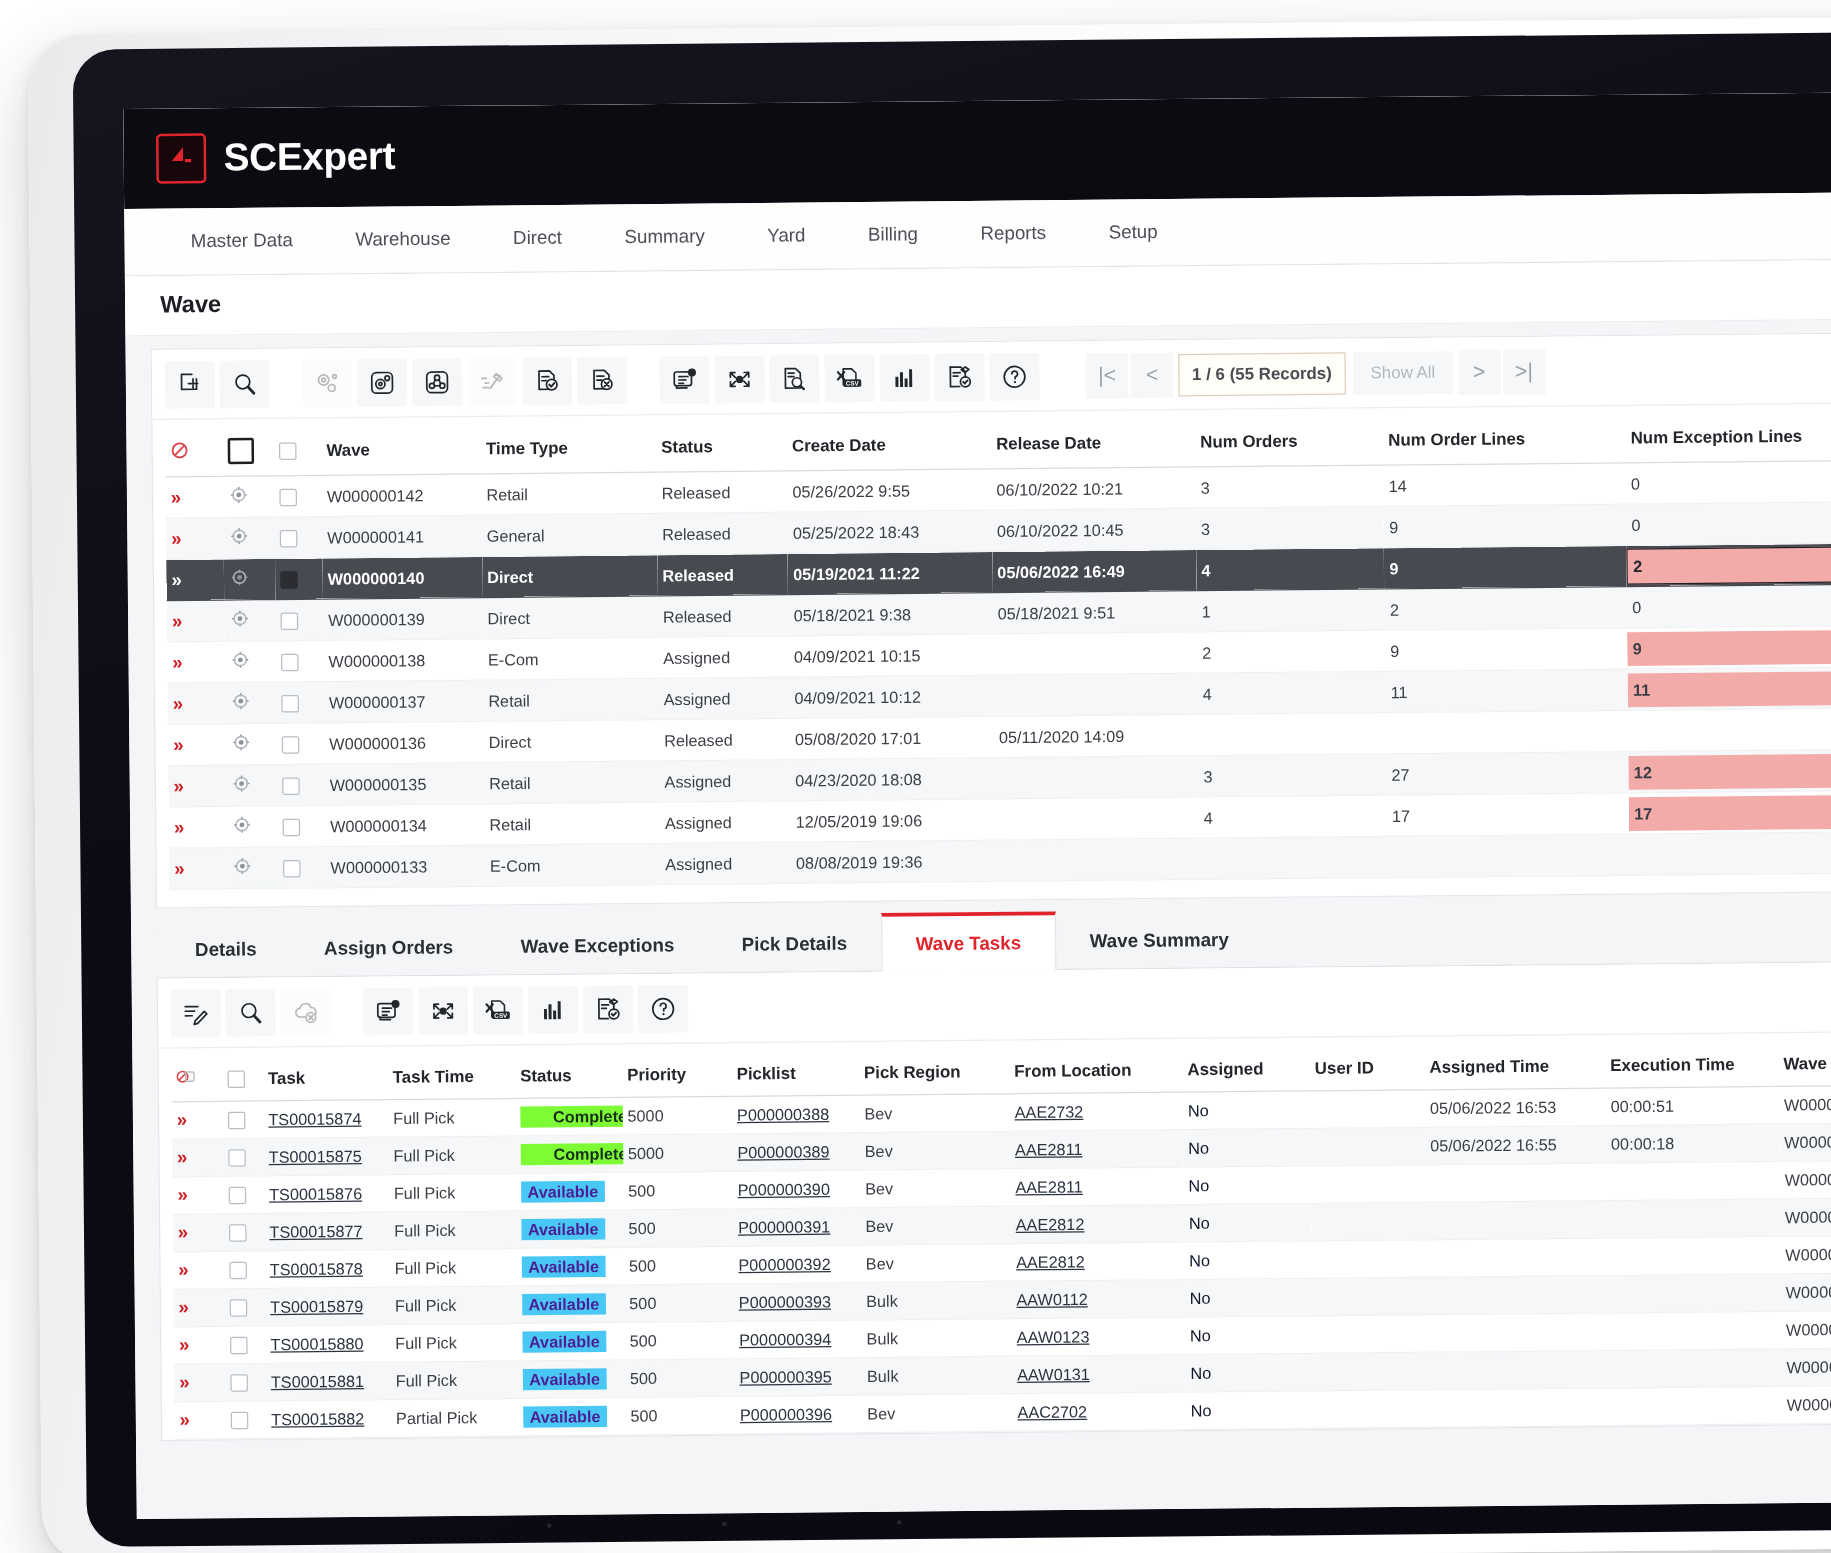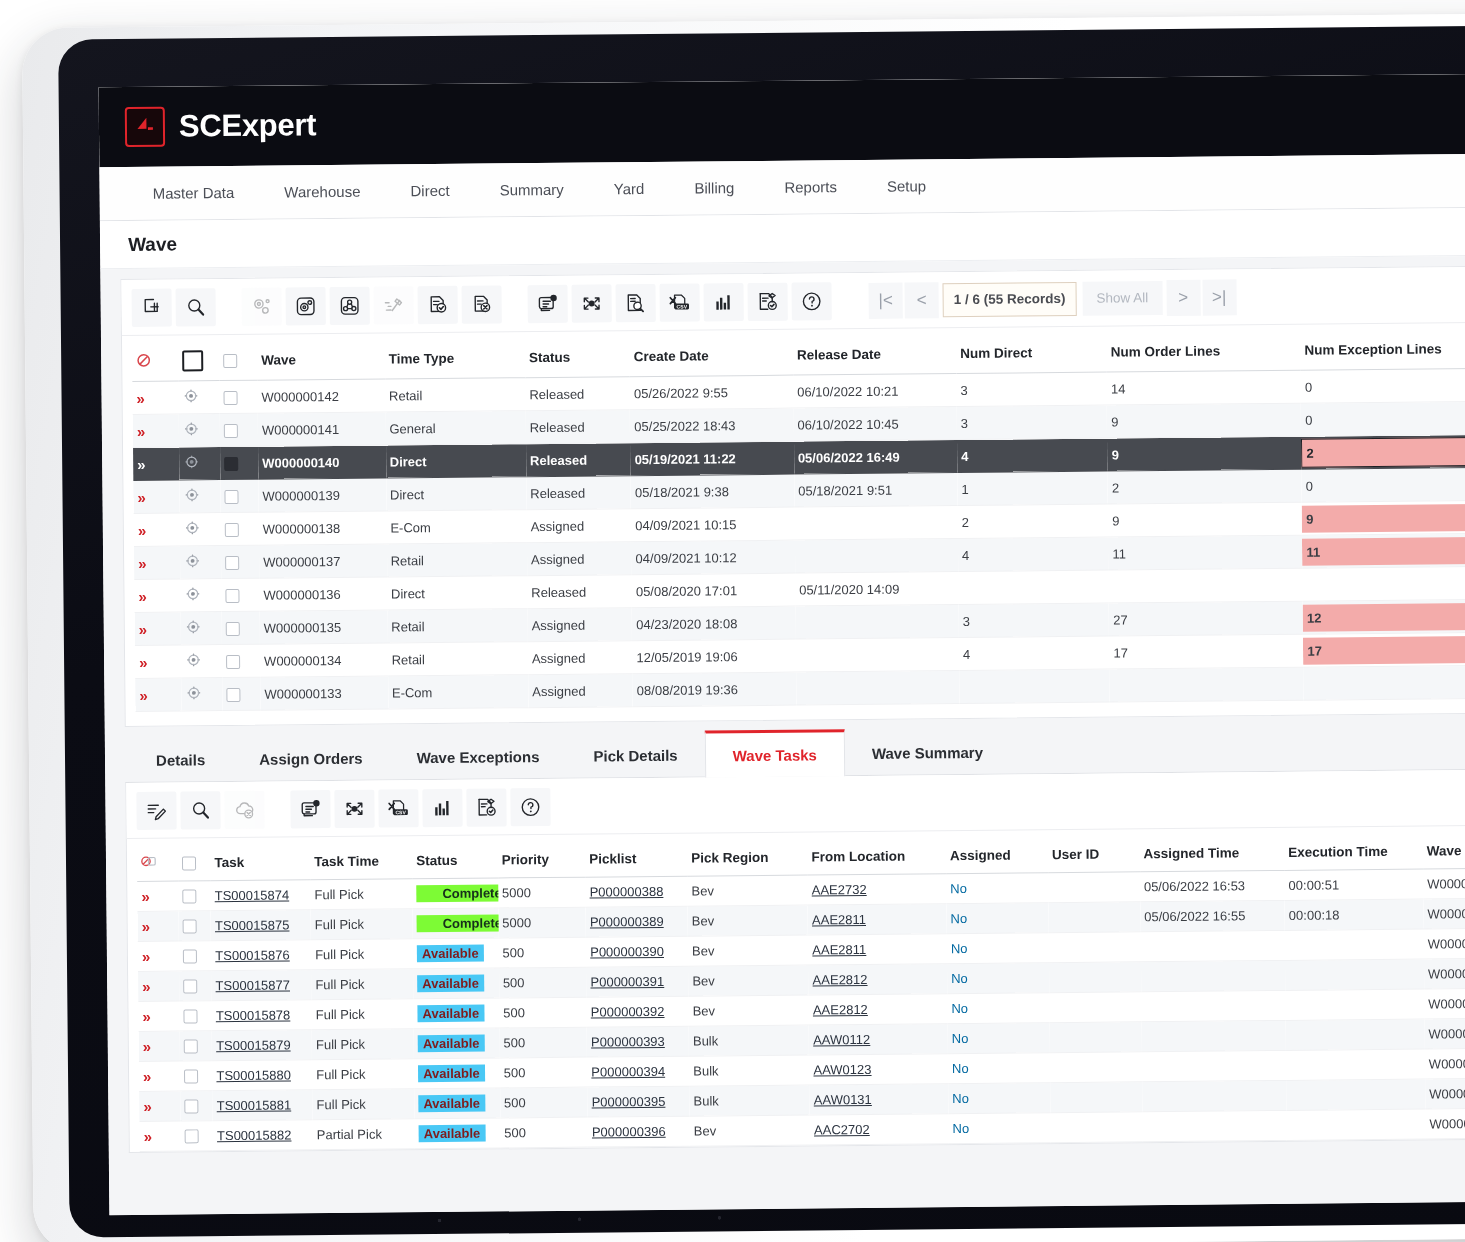--- a/index.html
+++ b/index.html
@@ -203,23 +203,23 @@
   .tab.active {
     background:#fff; color:#e0242b;
     border-top: 3px solid #e0242b;
     border-left: 1px solid #e3e5e9;
     border-right: 1px solid #e3e5e9;
     margin-bottom:-1px; height:47px;
   }
 
   .pill { display:inline-block; padding: 1px 5px; font-weight:bold; }
   .pill-complete { background:#7dfb35; color:#17301c;padding-left:26px; }
-  .pill-available { background:#49c8f5; color:#7f1d1d; }
+  .pill-available { background:#49c8f5; color:#4c1d95; }
   .lnk { color:#2c3440; text-decoration: underline; cursor:pointer; }
-  .no-val { color:#0369a1; }
+  .no-val { color:#0f172a; }
 </style>
 </head>
 <body>
 
 <div id="device-frame">
   <div id="device-bezel">
     <div class="side-btn" id="side-btn-1"></div>
     <div class="side-btn" id="side-btn-2"></div>
     <div id="side-cam"></div>
     <div class="side-btn" id="side-btn-3"></div>
@@ -443,21 +443,21 @@
                     <line x1="4" y1="12" x2="12" y2="4" stroke="#d9464c" stroke-width="1.6"></line>
                   </svg>
                 </th>
                 <th><span class="cbox hdr-big"></span></th>
                 <th><span class="cbox"></span></th>
                 <th>Wave</th>
                 <th>Time Type</th>
                 <th>Status</th>
                 <th>Create Date</th>
                 <th>Release Date</th>
-                <th>Num Direct</th>
+                <th>Num Orders</th>
                 <th>Num Order Lines</th>
                 <th>Num Exception Lines</th>
               </tr>
             </thead>
             <tbody id="wave-body">
                 <tr>
                   <td><span class="chev">»</span></td>
                   <td><svg width="17" height="17" viewBox="0 0 20 20">
                       <circle cx="10" cy="10" r="2.3" fill="#8d929a"></circle>
                       <path d="M10 3.2v1.6M10 15.2v1.6M3.2 10h1.6M15.2 10h1.6" stroke="#8d929a" stroke-width="1.5" stroke-linecap="round"></path>

